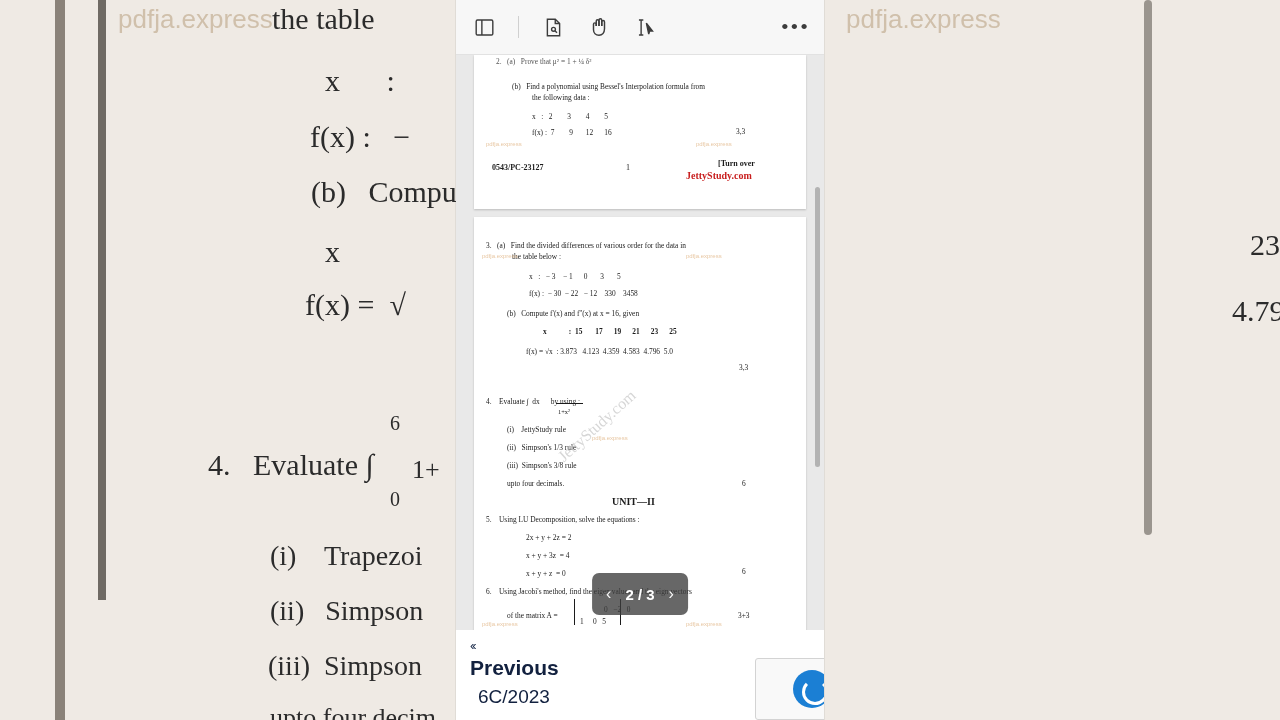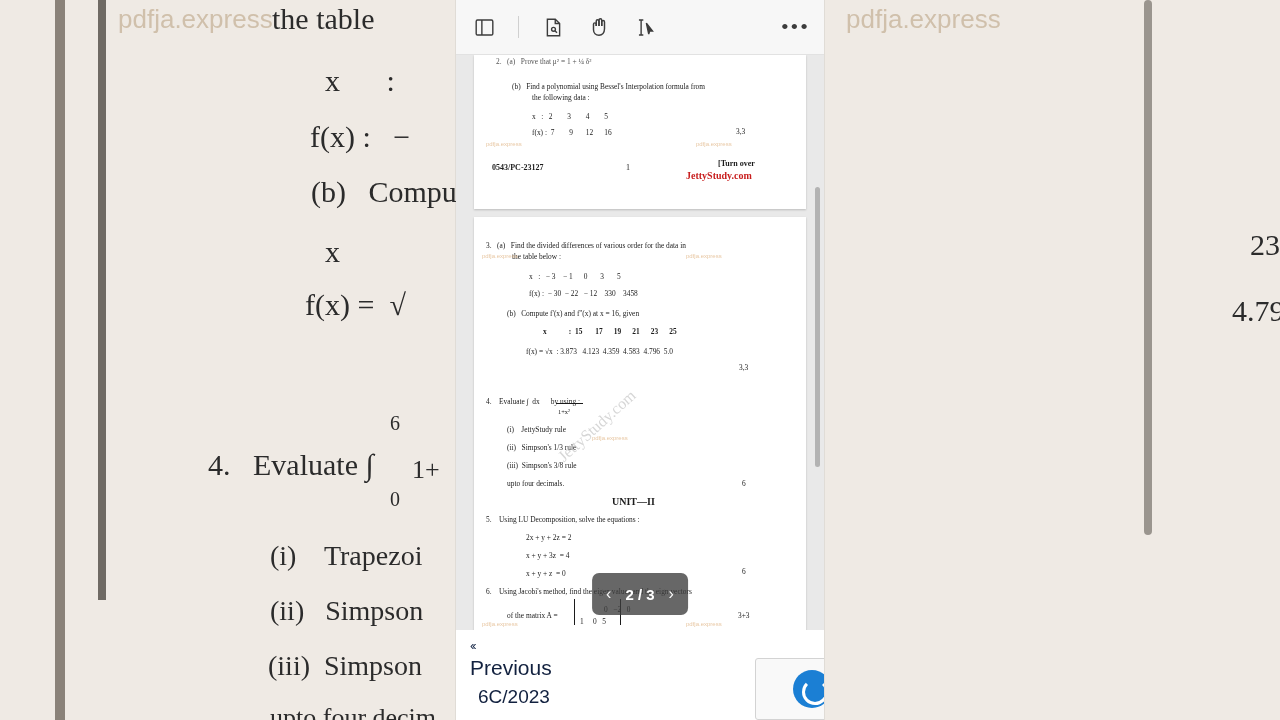--- a/index.html
+++ b/index.html
@@ -88,21 +88,21 @@
   .pill-arrow{font-size:16px;font-weight:normal;opacity:.95;cursor:pointer;}
   
   .bottom{
     position:absolute;left:0;right:0;bottom:0;height:90px;background:#fff;
     font-family:"Liberation Sans",sans-serif;
   }
   .prev-chevs{
     position:absolute;left:14px;top:8px;font-size:13px;color:#1b2a4a;letter-spacing:-2px;
   }
   .prev-label{
-    position:absolute;left:14px;top:26px;font-size:21px;font-weight:normal;color:#12213f;
+    position:absolute;left:14px;top:26px;font-size:21px;font-weight:bold;color:#12213f;
   }
   .prev-sub{
     position:absolute;left:22px;top:56px;font-size:19px;color:#12213f;
   }
   .recaptcha{
     position:absolute;right:-45px;bottom:0;width:112px;height:60px;
     background:#f9f9f9;border:1px solid #d3d3d3;border-radius:3px;
     display:flex;align-items:center;justify-content:center;
   }
   .rc-badge{

